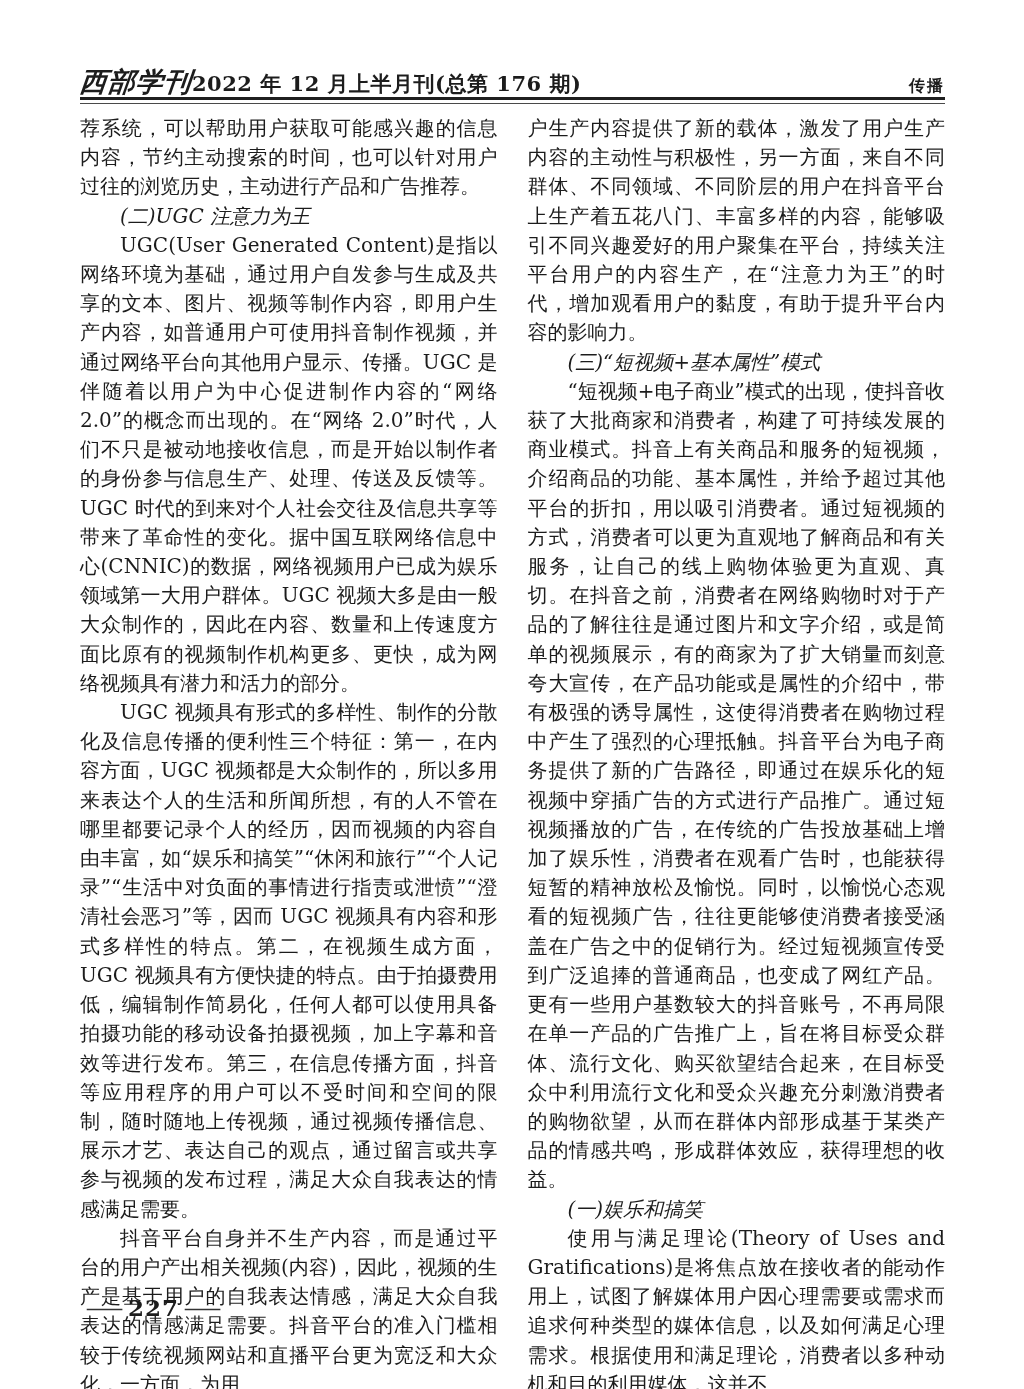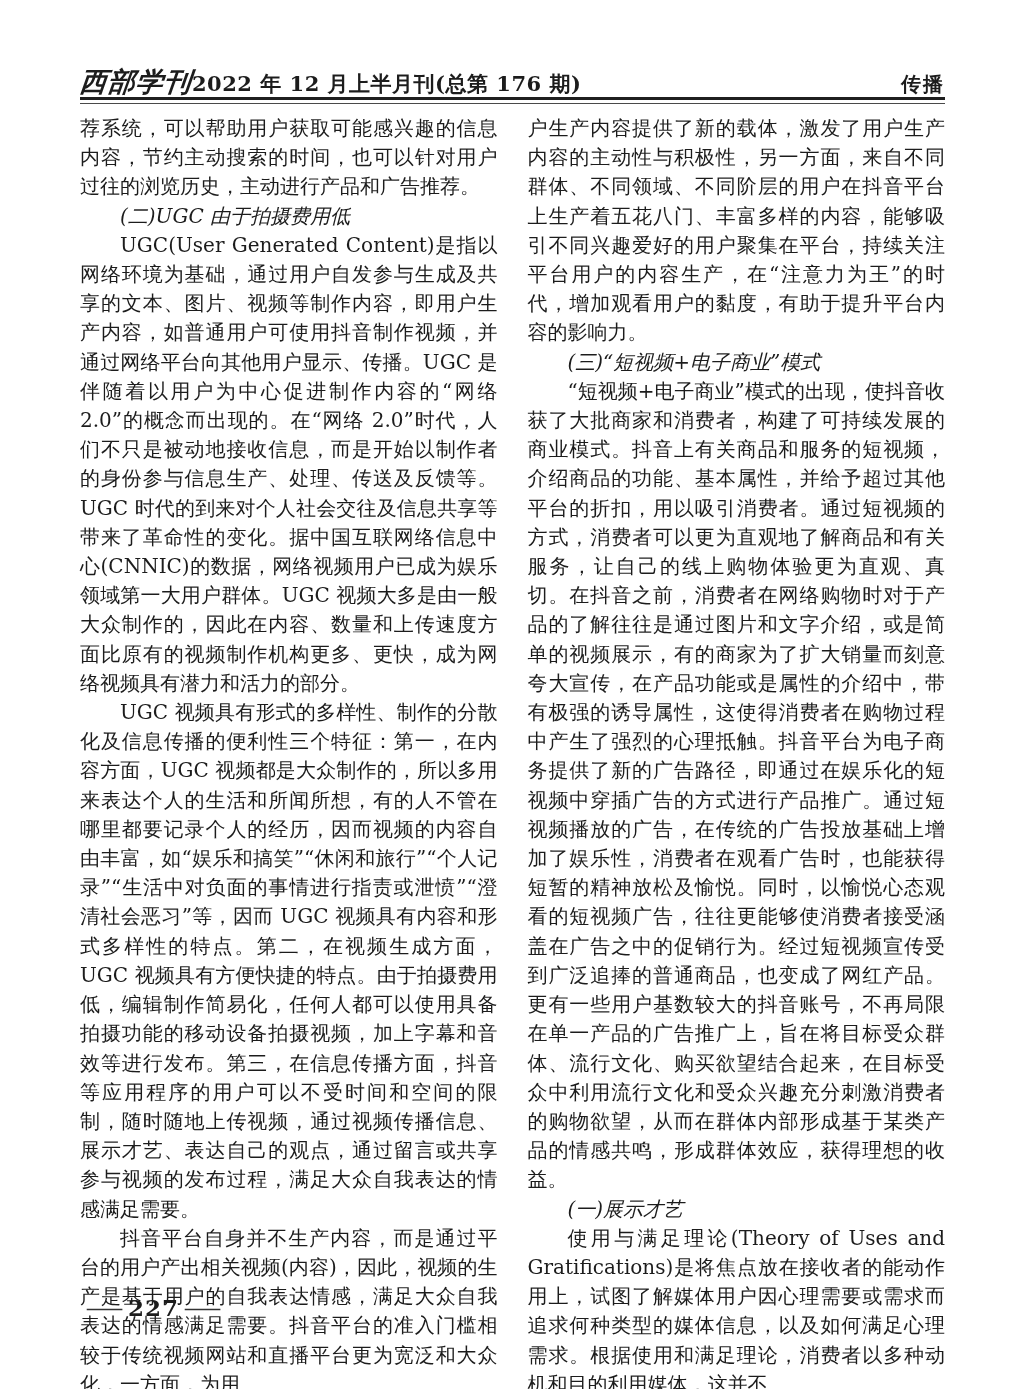--- a/index.html
+++ b/index.html
@@ -29,21 +29,21 @@
     display: inline-block;
   }
   .issue {
     font-size: 21px;
     font-weight: 700;
     letter-spacing: 0.5px;
     text-align: center;
   }
   .section-label {
     font-family: "DejaVu Sans", sans-serif;
-    font-size: 20px;
+    font-size: 16px;
     font-weight: 600;
     letter-spacing: 2px;
   }
   .rule {
     position: absolute;
     top: 97px; left: 80px; right: 79px;
     height: 7px;
     border-top: 3px solid #1f1f1f;
     border-bottom: 1.5px solid #4a4a4a;
   }
@@ -105,31 +105,31 @@
     </div>
     <span class="section-label">传播</span>
   </div>
 
   <div class="rule"></div>
 
   <div class="columns">
     <div class="col">
 
     <p class="body no-indent">荐系统，可以帮助用户获取可能感兴趣的信息内容，节约主动搜索的时间，也可以针对用户过往的浏览历史，主动进行产品和广告推荐。</p>
-        <p class="subheading">(二)UGC 由于拍摄费用低</p>
+        <p class="subheading">(二)UGC 注意力为王</p>
         <p class="body">UGC(User Generated Content)是指以网络环境为基础，通过用户自发参与生成及共享的文本、图片、视频等制作内容，即用户生产内容，如普通用户可使用抖音制作视频，并通过网络平台向其他用户显示、传播。UGC 是伴随着以用户为中心促进制作内容的“网络 2.0”的概念而出现的。在“网络 2.0”时代，人们不只是被动地接收信息，而是开始以制作者的身份参与信息生产、处理、传送及反馈等。UGC 时代的到来对个人社会交往及信息共享等带来了革命性的变化。据中国互联网络信息中心(CNNIC)的数据，网络视频用户已成为娱乐领域第一大用户群体。UGC 视频大多是由一般大众制作的，因此在内容、数量和上传速度方面比原有的视频制作机构更多、更快，成为网络视频具有潜力和活力的部分。</p>
         <p class="body">UGC 视频具有形式的多样性、制作的分散化及信息传播的便利性三个特征：第一，在内容方面，UGC 视频都是大众制作的，所以多用来表达个人的生活和所闻所想，有的人不管在哪里都要记录个人的经历，因而视频的内容自由丰富，如“娱乐和搞笑”“休闲和旅行”“个人记录”“生活中对负面的事情进行指责或泄愤”“澄清社会恶习”等，因而 UGC 视频具有内容和形式多样性的特点。第二，在视频生成方面，UGC 视频具有方便快捷的特点。由于拍摄费用低，编辑制作简易化，任何人都可以使用具备拍摄功能的移动设备拍摄视频，加上字幕和音效等进行发布。第三，在信息传播方面，抖音等应用程序的用户可以不受时间和空间的限制，随时随地上传视频，通过视频传播信息、展示才艺、表达自己的观点，通过留言或共享参与视频的发布过程，满足大众自我表达的情感满足需要。</p>
         <p class="body">抖音平台自身并不生产内容，而是通过平台的用户产出相关视频(内容)，因此，视频的生产是基于用户的自我表达情感，满足大众自我表达的情感满足需要。抖音平台的准入门槛相较于传统视频网站和直播平台更为宽泛和大众化，一方面，为用</p>
       </div>
     <div class="col">
 
     <p class="body no-indent">户生产内容提供了新的载体，激发了用户生产内容的主动性与积极性，另一方面，来自不同群体、不同领域、不同阶层的用户在抖音平台上生产着五花八门、丰富多样的内容，能够吸引不同兴趣爱好的用户聚集在平台，持续关注平台用户的内容生产，在“注意力为王”的时代，增加观看用户的黏度，有助于提升平台内容的影响力。</p>
-        <p class="subheading">(三)“短视频+电子商业”模式</p>
+        <p class="subheading">(三)“短视频+基本属性”模式</p>
         <p class="body">“短视频+电子商业”模式的出现，使抖音收获了大批商家和消费者，构建了可持续发展的商业模式。抖音上有关商品和服务的短视频，介绍商品的功能、基本属性，并给予超过其他平台的折扣，用以吸引消费者。通过短视频的方式，消费者可以更为直观地了解商品和有关服务，让自己的线上购物体验更为直观、真切。在抖音之前，消费者在网络购物时对于产品的了解往往是通过图片和文字介绍，或是简单的视频展示，有的商家为了扩大销量而刻意夸大宣传，在产品功能或是属性的介绍中，带有极强的诱导属性，这使得消费者在购物过程中产生了强烈的心理抵触。抖音平台为电子商务提供了新的广告路径，即通过在娱乐化的短视频中穿插广告的方式进行产品推广。通过短视频播放的广告，在传统的广告投放基础上增加了娱乐性，消费者在观看广告时，也能获得短暂的精神放松及愉悦。同时，以愉悦心态观看的短视频广告，往往更能够使消费者接受涵盖在广告之中的促销行为。经过短视频宣传受到广泛追捧的普通商品，也变成了网红产品。更有一些用户基数较大的抖音账号，不再局限在单一产品的广告推广上，旨在将目标受众群体、流行文化、购买欲望结合起来，在目标受众中利用流行文化和受众兴趣充分刺激消费者的购物欲望，从而在群体内部形成基于某类产品的情感共鸣，形成群体效应，获得理想的收益。</p>
-        <p class="subheading">(一)展示才艺</p>
+        <p class="subheading">(一)娱乐和搞笑</p>
         <p class="body">使用与满足理论(Theory of Uses and Gratifications)是将焦点放在接收者的能动作用上，试图了解媒体用户因心理需要或需求而追求何种类型的媒体信息，以及如何满足心理需求。根据使用和满足理论，消费者以多种动机和目的利用媒体，这并不</p>
       </div>
   </div>
 
   <div class="footer">
     <span class="dash">—</span>
     <span class="pagenum">227</span>
     <span class="dash">—</span>
   </div>
 

